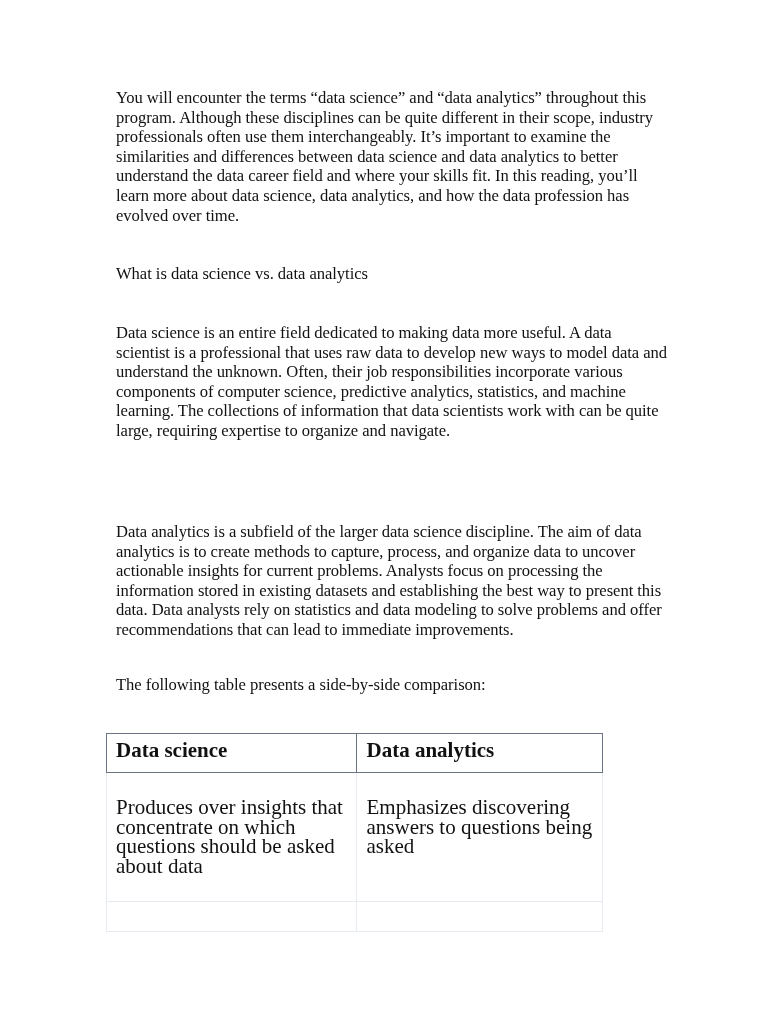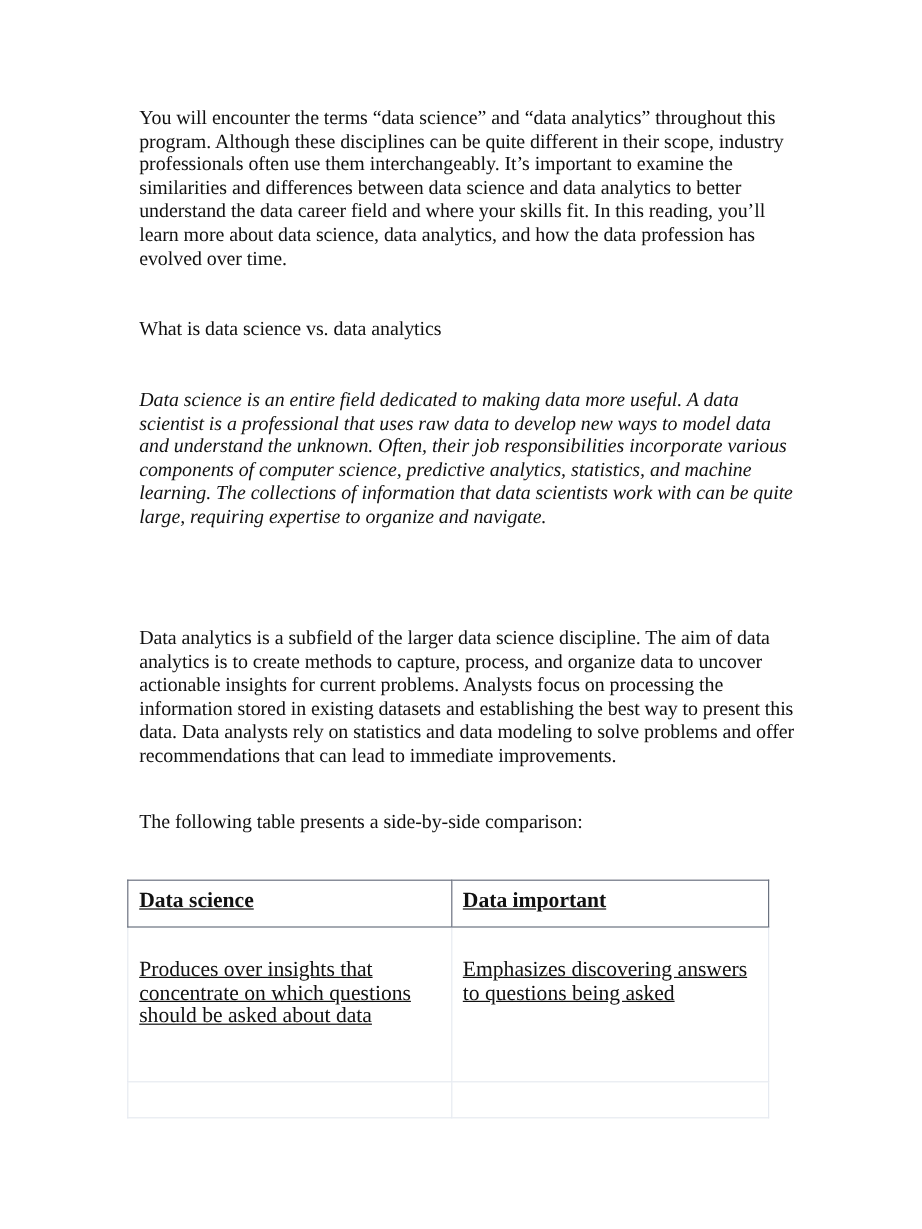--- a/index.html
+++ b/index.html
@@ -3,25 +3,25 @@
 <meta charset="utf-8">
 <style>
   html, body { margin: 0; padding: 0; background: #ffffff; }
   body { width: 768px; height: 1024px; position: relative; overflow: hidden;
          font-family: "Liberation Serif", "DejaVu Serif", serif; color: #111111; }
   .page { position: absolute; left: 0; top: 0; width: 768px; height: 1024px; }
   .para { position: absolute; left: 116px; width: 548px; margin: 0;
           font-size: 16.6px; line-height: 19.6px; letter-spacing: -0.05px; }
   #p1 { top: 88px; }
   #h1 { top: 264px; font-weight: normal; }
-  #p2 { top: 323px; width: 552px; font-style: italic; }
+  #p2 { top: 323px; width: 552px; }
   #p3 { top: 498px; margin-top: 24px; }
   #p4 { top: 675px; }
-  .tbl { position: absolute; left: 106px; top: 733px; width: 535px;
-         border-collapse: collapse; font-size: 18px; line-height: 19.6px; text-decoration: underline; }
+  .tbl { position: absolute; left: 106px; top: 733px; width: 497px;
+         border-collapse: collapse; font-size: 21px; line-height: 19.6px; }
   .tbl td { vertical-align: top; padding: 0 9px; box-sizing: border-box; }
   .tbl .hdr td { height: 39px; border: 1.5px solid #6b7280; font-weight: bold;
                  padding-top: 7px; }
   .tbl .c1 { width: 251px; }
   .tbl .c2 { width: 246px; }
   .tbl .body td { height: 129px; border: 1px solid #e6eaf1; border-top: none;
                   padding-top: 25px; }
   .tbl .empty td { height: 30px; border: 1px solid #e6eaf1; }
 </style>
 </head>
@@ -31,21 +31,21 @@
   <p id="p1" class="para">You will encounter the terms “data science” and “data analytics” throughout this program. Although these disciplines can be quite different in their scope, industry professionals often use them interchangeably. It’s important to examine the similarities and differences between data science and data analytics to better understand the data career field and where your skills fit. In this reading, you’ll learn more about data science, data analytics, and how the data profession has evolved over time.</p>
   <p id="h1" class="para">What is data science vs. data analytics</p>
   <p id="p2" class="para">Data science is an entire field dedicated to making data more useful. A data scientist is a professional that uses raw data to develop new ways to model data and understand the unknown. Often, their job responsibilities incorporate various components of computer science, predictive analytics, statistics, and machine learning. The collections of information that data scientists work with can be quite large, requiring expertise to organize and navigate.</p>
   <p id="p3" class="para">Data analytics is a subfield of the larger data science discipline. The aim of data analytics is to create methods to capture, process, and organize data to uncover actionable insights for current problems. Analysts focus on processing the information stored in existing datasets and establishing the best way to present this data. Data analysts rely on statistics and data modeling to solve problems and offer recommendations that can lead to immediate improvements.</p>
   <p id="p4" class="para">The following table presents a side-by-side comparison:</p>
 
   <table class="tbl">
     <tbody>
         <tr class="hdr">
       <td class="c1">Data science</td>
-      <td class="c2">Data important</td>
+      <td class="c2">Data analytics</td>
     </tr>
     <tr class="body">
       <td class="c1">Produces over insights that concentrate on which questions should be asked about data</td>
       <td class="c2">Emphasizes discovering answers to questions being asked</td>
     </tr>
     <tr class="empty">
       <td class="c1"></td>
       <td class="c2"></td>
     </tr>
   </tbody>

